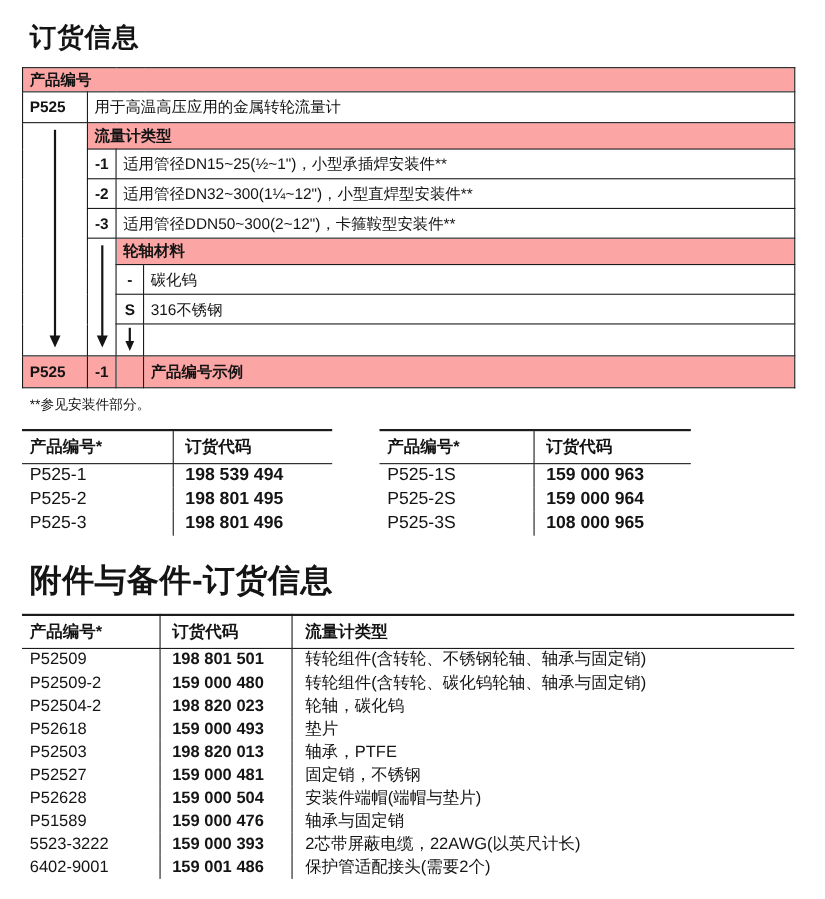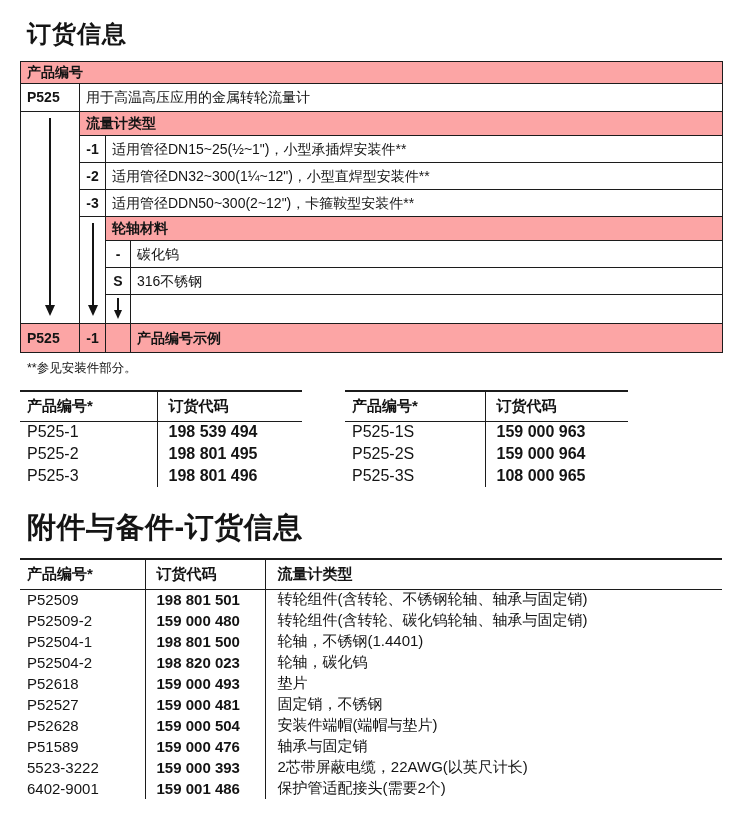--- a/index.html
+++ b/index.html
@@ -226,35 +226,35 @@
       <td class="sep">P52509</td>
       <td class="sep code c2">198 801 501</td>
       <td class="c3">转轮组件(含转轮、不锈钢轮轴、轴承与固定销)</td>
     </tr>
     <tr>
       <td class="sep">P52509-2</td>
       <td class="sep code c2">159 000 480</td>
       <td class="c3">转轮组件(含转轮、碳化钨轮轴、轴承与固定销)</td>
     </tr>
     <tr>
-      <td class="sep">P52504-1</td>
-      <td class="sep code c2">198 801 500</td>
-      <td class="c3">轮轴，不锈钢(1.4401)</td>
-    </tr>
-    <tr>
       <td class="sep">P52504-2</td>
       <td class="sep code c2">198 820 023</td>
       <td class="c3">轮轴，碳化钨</td>
     </tr>
     <tr>
       <td class="sep">P52618</td>
       <td class="sep code c2">159 000 493</td>
       <td class="c3">垫片</td>
     </tr>
     <tr>
+      <td class="sep">P52503</td>
+      <td class="sep code c2">198 820 013</td>
+      <td class="c3">轴承，PTFE</td>
+    </tr>
+    <tr>
       <td class="sep">P52527</td>
       <td class="sep code c2">159 000 481</td>
       <td class="c3">固定销，不锈钢</td>
     </tr>
     <tr>
       <td class="sep">P52628</td>
       <td class="sep code c2">159 000 504</td>
       <td class="c3">安装件端帽(端帽与垫片)</td>
     </tr>
     <tr>

